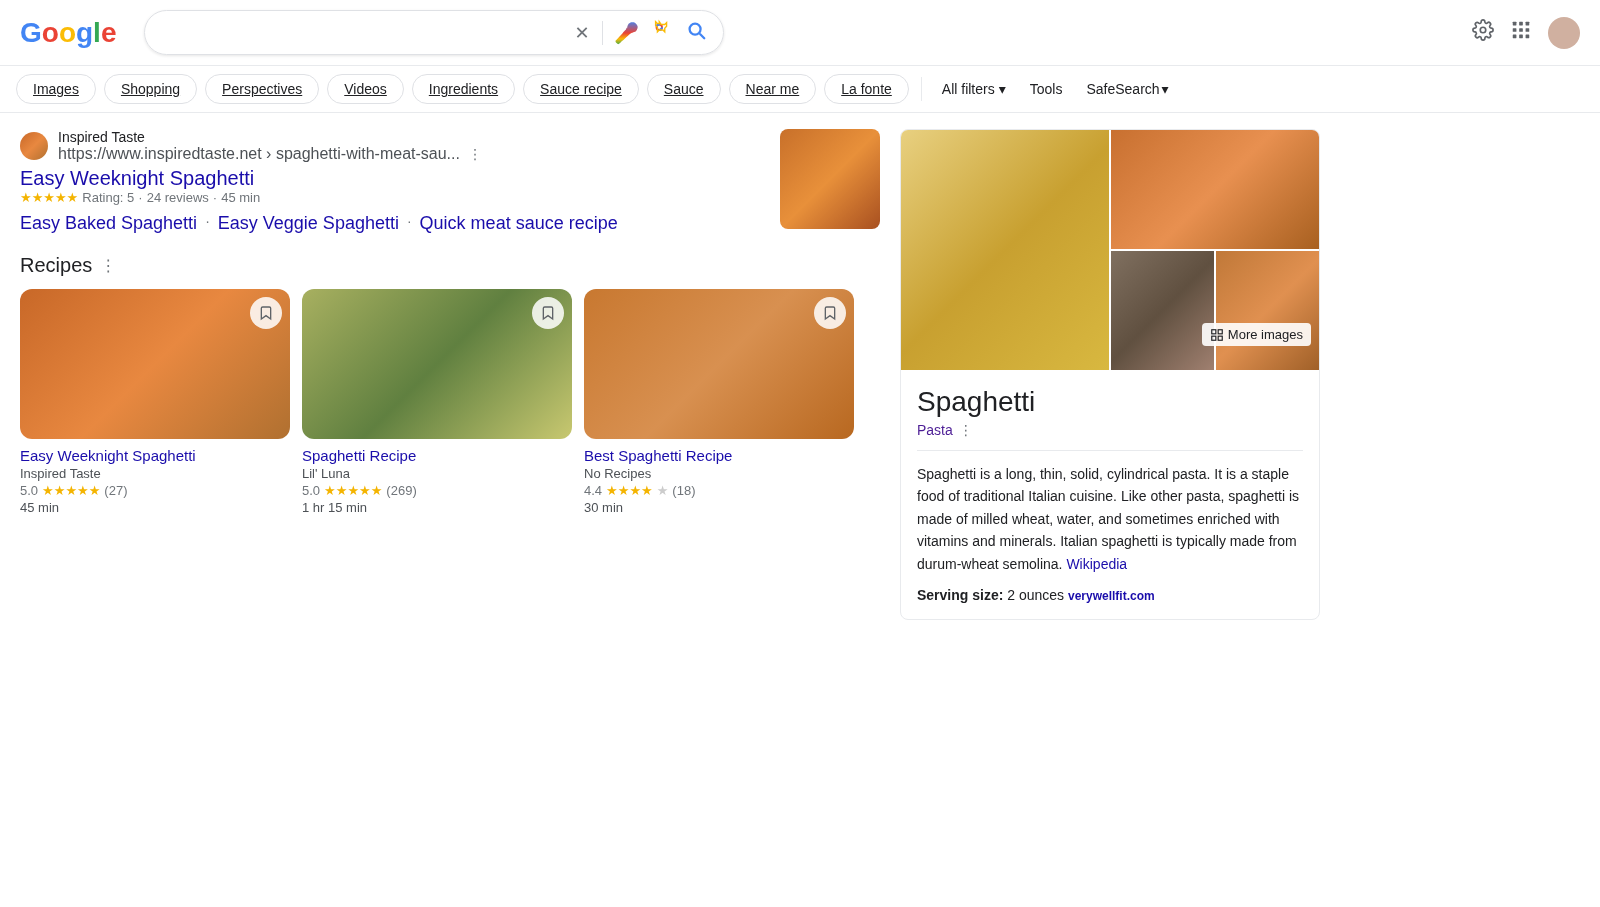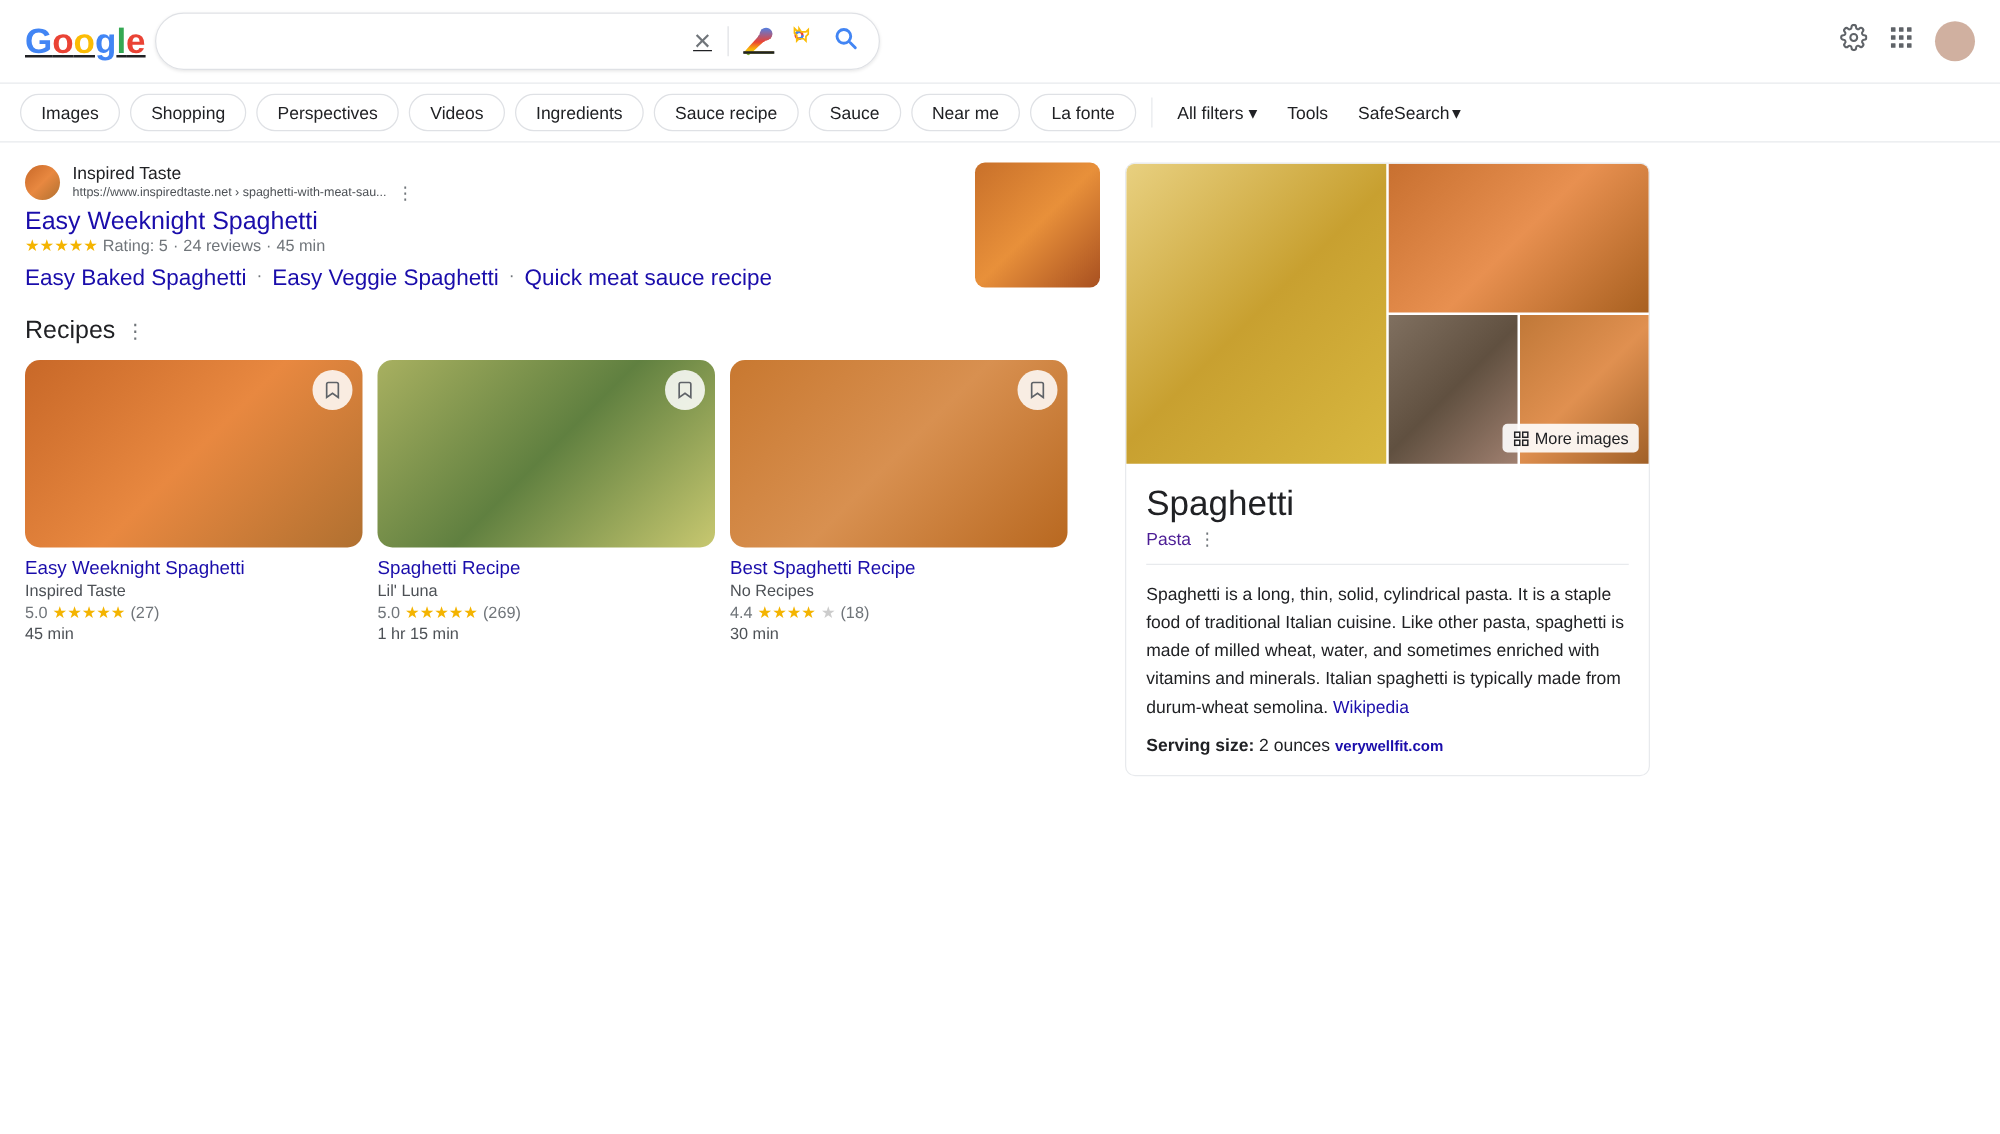--- a/index.html
+++ b/index.html
@@ -1,19 +1,19 @@
 <!DOCTYPE html>
 <html><head>
   <meta charset="utf-8">
   <style>
     * { box-sizing: border-box; margin: 0; padding: 0; }
     body { font-family: Arial, sans-serif; background: #fff; color: #202124; font-size: 14px; }
 
     
-    .header { display: flex; align-items: center; padding: 10px 20px; gap: 8px; border-bottom: 1px solid #e8eaed; text-decoration: underline; }
+    .header { display: flex; align-items: center; padding: 10px 20px; gap: 28px; border-bottom: 1px solid #e8eaed; }
     .logo { display: flex; align-items: center; }
     .logo-text { font-size: 28px; font-weight: bold; }
     .logo-g { color: #4285F4; }
     .logo-o1 { color: #EA4335; }
     .logo-o2 { color: #FBBC05; }
     .logo-g2 { color: #4285F4; }
     .logo-l { color: #34A853; }
     .logo-e { color: #EA4335; }
 
     .search-bar { display: flex; align-items: center; border: 1px solid #dfe1e5; border-radius: 24px; padding: 8px 16px; width: 580px; gap: 12px; box-shadow: 0 1px 3px rgba(0,0,0,0.1); }
@@ -22,41 +22,41 @@
     .search-icon-search { color: #4285F4; font-size: 20px; cursor: pointer; }
     .divider-v { width: 1px; height: 24px; background: #dfe1e5; }
 
     .header-right { margin-left: auto; display: flex; align-items: center; gap: 16px; }
     .settings-icon { color: #5f6368; font-size: 20px; cursor: pointer; }
     .apps-icon { color: #5f6368; font-size: 20px; cursor: pointer; }
     .avatar { width: 32px; height: 32px; border-radius: 50%; background: #d0b0a0; cursor: pointer; }
 
     
     .filter-bar { display: flex; align-items: center; padding: 8px 16px; gap: 8px; border-bottom: 1px solid #e8eaed; overflow-x: auto; }
-    .filter-chip { border: 1px solid #dfe1e5; border-radius: 20px; padding: 6px 16px; font-size: 14px; cursor: pointer; white-space: nowrap; color: #202124; background: #fff; }
+    .filter-chip { border: 1px solid #dfe1e5; border-radius: 20px; padding: 6px 16px; font-size: 14px; cursor: pointer; white-space: nowrap; color: #202124; background: #fff; text-decoration: underline; }
     .filter-divider { width: 1px; height: 24px; background: #e8eaed; margin: 0 4px; }
     .filter-all { display: flex; align-items: center; gap: 4px; cursor: pointer; color: #202124; font-size: 14px; padding: 6px 8px; }
     .filter-tools { cursor: pointer; color: #202124; font-size: 14px; padding: 6px 8px; }
     .safe-search { display: flex; align-items: center; gap: 2px; cursor: pointer; color: #202124; font-size: 14px; padding: 6px 8px; }
 
     
     .main { display: flex; padding: 16px 20px; gap: 20px; max-width: 1400px; }
     .left-col { flex: 1; max-width: 860px; }
     .right-col { width: 420px; flex-shrink: 0; }
 
     
     .results-count { font-size: 13px; color: #70757a; margin-bottom: 16px; }
 
     
     .result-item { margin-bottom: 20px; }
     .result-header { display: flex; align-items: center; gap: 10px; margin-bottom: 4px; }
     .result-favicon { width: 28px; height: 28px; border-radius: 50%; background: #f0c040; display: flex; align-items: center; justify-content: center; font-size: 12px; }
     .result-site-info { display: flex; flex-direction: column; }
     .result-site-name { font-size: 14px; color: #202124; font-weight: 500; }
-    .result-url { font-size: 10px; color: #4d5156; display: flex; align-items: center; gap: 4px; }
+    .result-url { font-size: 16px; color: #4d5156; display: flex; align-items: center; gap: 4px; }
     .result-menu { color: #70757a; cursor: pointer; margin-left: 4px; }
     .result-with-image { display: flex; gap: 16px; align-items: flex-start; }
     .result-content { flex: 1; }
     .result-title { font-size: 20px; color: #1a0dab; cursor: pointer; margin-bottom: 6px; text-decoration: none; }
     .result-snippet { font-size: 14px; color: #4d5156; line-height: 1.5; margin-bottom: 8px; }
     .result-snippet strong { color: #202124; font-weight: bold; }
     .result-rating { display: flex; align-items: center; gap: 4px; font-size: 13px; color: #70757a; margin-bottom: 8px; }
     .stars { color: #F4B400; }
     .result-links { display: flex; gap: 8px; flex-wrap: wrap; }
     .result-link { color: #1a0dab; font-size: 18px; cursor: pointer; text-decoration: none; }
@@ -284,21 +284,21 @@
   <div class="right-col">
     <div class="knowledge-panel">
 
       <div style="position:relative; height:240px; display:grid; grid-template-columns: 1fr 1fr; grid-template-rows: 1fr 1fr; gap:2px;">
         <div class="img-kp-main" style="grid-row: 1/3; grid-column: 1/2;"></div>
         <div class="img-kp-1"></div>
         <div style="display:grid; grid-template-columns:1fr 1fr; gap:2px;">
           <div class="img-kp-3"></div>
           <div class="img-kp-4"></div>
         </div>
-        <div class="kp-more-images" style="position:absolute;bottom:9px;right:8px;background:rgba(255,255,255,0.9);border-radius:4px;padding:4px 8px;display:flex;align-items:center;gap:4px;font-size:13px;cursor:pointer;color:#202124;">
+        <div class="kp-more-images" style="position:absolute;bottom:24px;right:8px;background:rgba(255,255,255,0.9);border-radius:4px;padding:4px 8px;display:flex;align-items:center;gap:4px;font-size:13px;cursor:pointer;color:#202124;">
           <svg width="14" height="14" viewBox="0 0 24 24" fill="none" stroke="#202124" stroke-width="2">
               <rect x="3" y="3" width="7" height="7"></rect>
               <rect x="14" y="3" width="7" height="7"></rect>
               <rect x="3" y="14" width="7" height="7"></rect>
               <rect x="14" y="14" width="7" height="7"></rect>
             </svg>
           <span>More images</span>
         </div>
       </div>
 

